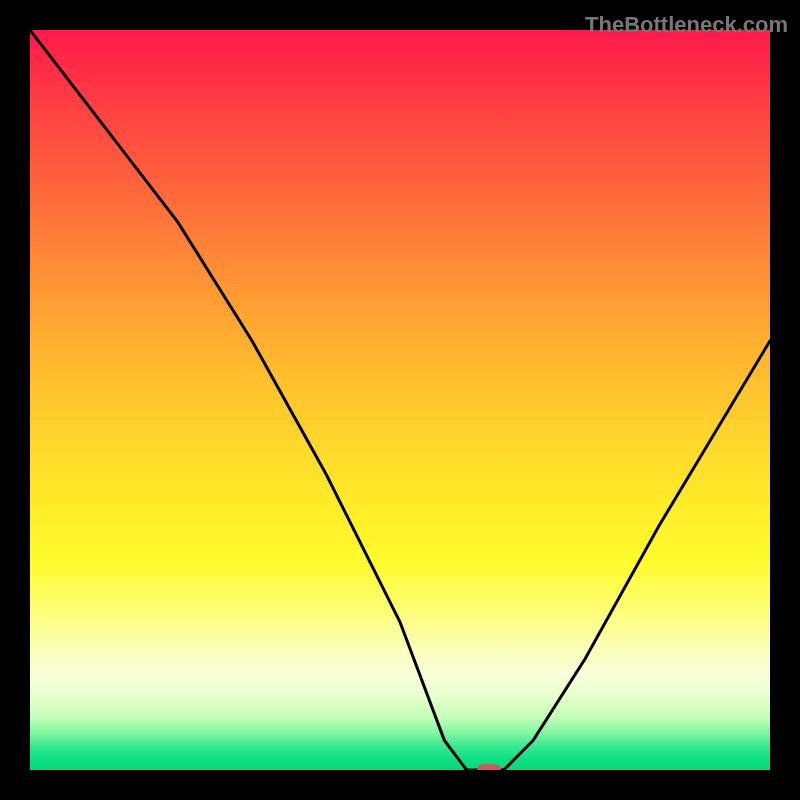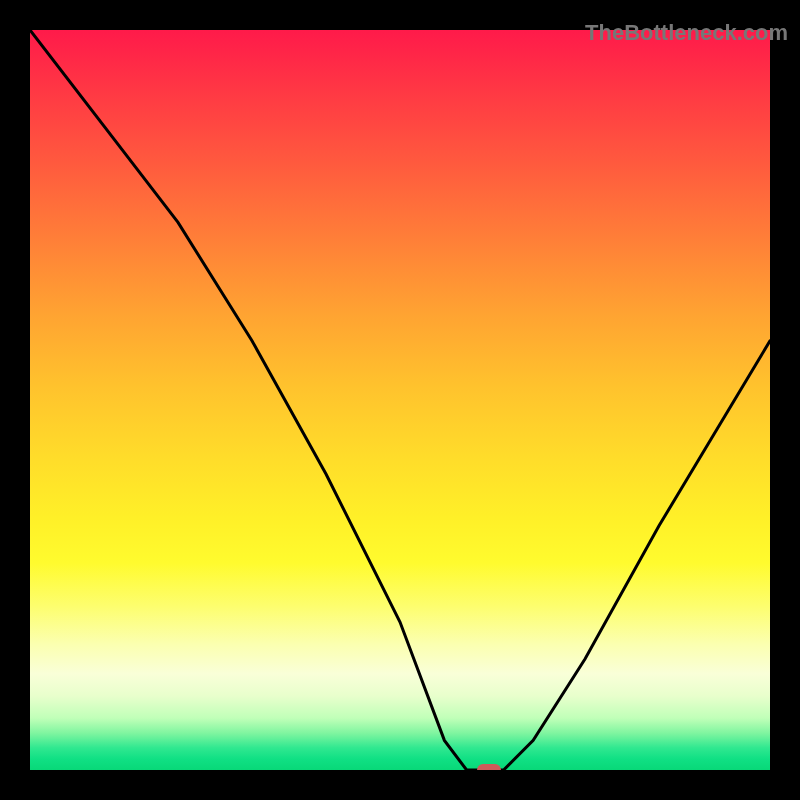--- a/index.html
+++ b/index.html
@@ -11,21 +11,21 @@
     font-family: Arial, Helvetica, sans-serif;
   }
   .container {
     position: relative;
     width: 800px;
     height: 800px;
     background: #000;
   }
   .watermark {
     position: absolute;
-    top: 20px;
+    top: 12px;
     right: 12px;
     font-size: 22px;
     font-weight: bold;
     color: #777;
     z-index: 10;
   }
   .plot-area {
     position: absolute;
     left: 30px;
     top: 30px;

